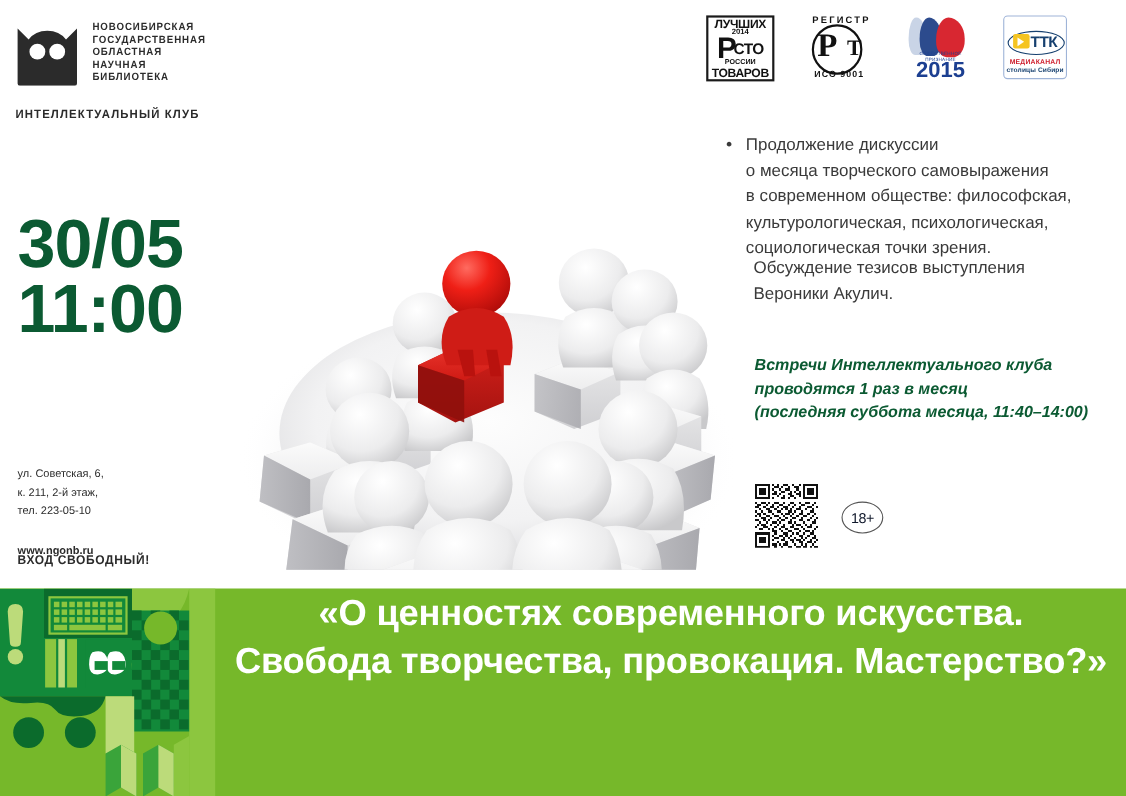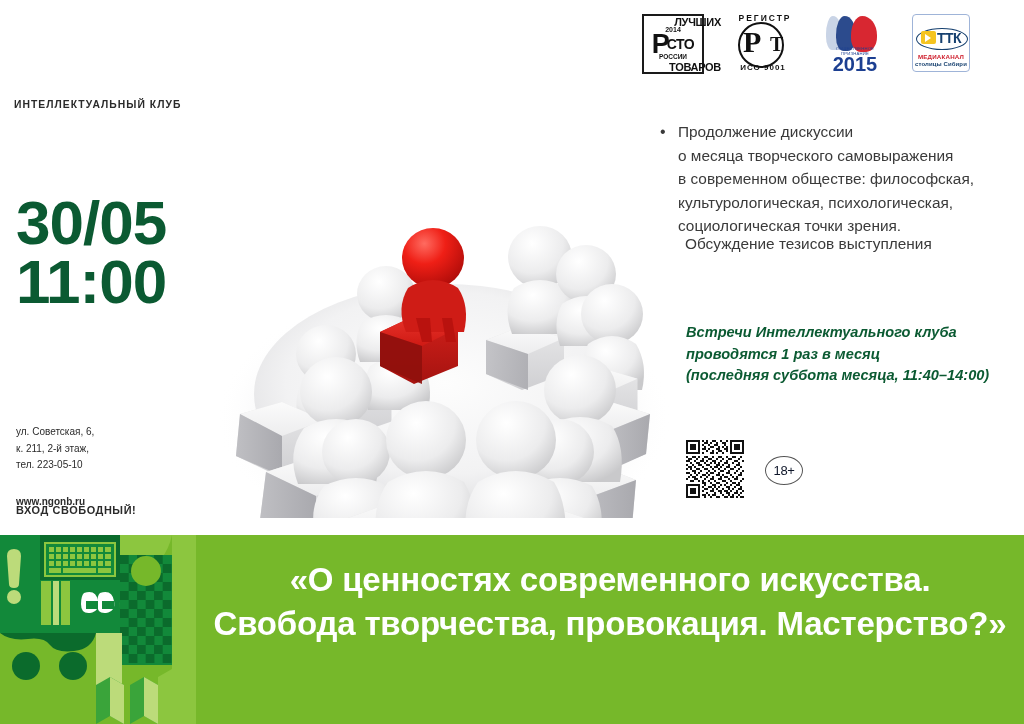--- a/index.html
+++ b/index.html
@@ -53,22 +53,22 @@
   }
 
   
   .badges{position:absolute;right:54px;top:14px;display:flex;align-items:flex-start;gap:22px;}
   .badge{position:relative;}
 
   
   .b1{width:62px;height:60px;border:2px solid #1a1a1a;box-sizing:border-box;
       background:#fff;display:flex;align-items:center;justify-content:center;}
   .b1 .inner{position:relative;width:56px;height:54px;}
-  .b1 .t-top,.b1 .t-bot{position:absolute;left:0;width:100%;text-align:right;
-      font-size:11px;font-weight:bold;color:#111;letter-spacing:-.3px;padding-left:20px;}
+  .b1 .t-top,.b1 .t-bot{position:absolute;left:0;width:100%;text-align:center;
+      font-size:11px;font-weight:bold;color:#111;letter-spacing:-.3px;}
   .b1 .t-top{top:-1px;}
   .b1 .t-bot{bottom:-2px;}
   .b1 .mid{position:absolute;top:12px;left:0;width:100%;height:30px;
       display:flex;align-items:center;justify-content:center;}
   .b1 .r{font-size:27px;font-weight:bold;color:#111;line-height:26px;}
   .b1 .sto{font-size:14px;font-weight:bold;color:#111;margin-left:-3px;letter-spacing:-.5px;}
   .b1 .yr{position:absolute;top:9px;left:0;width:100%;text-align:center;font-size:7px;font-weight:bold;color:#111;}
   .b1 .ros{position:absolute;bottom:11px;left:0;width:100%;text-align:center;font-size:6.5px;font-weight:bold;color:#111;}
 
   
@@ -130,32 +130,49 @@
     display:flex;align-items:center;justify-content:center;
     font-size:13px;color:#0f172a;letter-spacing:-.4px;
   }
 
   
   .banner{position:absolute;left:0;bottom:0;width:1024px;height:189px;background:#76b82a;}
   .deco{position:absolute;left:0;bottom:0;width:196px;height:189px;overflow:hidden;}
   .deco svg{display:block;}
   .banner-title{
     position:absolute;left:196px;bottom:0;width:828px;height:189px;
-    display:flex;flex-direction:column;align-items:center;justify-content:center;
+    display:flex;flex-direction:column;align-items:center;
     color:#ffffff;font-weight:bold;
     font-size:33px;line-height:44px;letter-spacing:-.2px;
     text-align:center;padding-bottom:56px;box-sizing:border-box;
   }
   .banner-title .l{display:block;white-space:nowrap;}
 </style>
 </head>
 <body>
 
 <div id="poster">
 
+  <div class="logo-block">
+    <div class="owl-mark">
+      <svg viewBox="0 0 58 64" width="58" height="64" aria-hidden="true">
+        <path d="M2 12 L2 62 Q2 64 4 64 L54 64 Q56 64 56 62 L56 12
+                 L46 22 Q40 14 29 14 Q18 14 12 22 Z" fill="#2b2b2b"></path>
+        <circle cx="20" cy="33" r="7.2" fill="#ffffff"></circle>
+        <circle cx="38" cy="33" r="7.2" fill="#ffffff"></circle>
+      </svg>
+    </div>
+    <div class="logo-words">
+      <div>НОВОСИБИРСКАЯ</div>
+      <div>ГОСУДАРСТВЕННАЯ</div>
+      <div>ОБЛАСТНАЯ</div>
+      <div>НАУЧНАЯ</div>
+      <div>БИБЛИОТЕКА</div>
+    </div>
+  </div>
 
   <div class="club-line">ИНТЕЛЛЕКТУАЛЬНЫЙ КЛУБ</div>
 
   <div class="datetime">
     <span class="line">30/05</span>
     <span class="line">11:00</span>
   </div>
 
   <div class="addr">
     <div>ул. Советская, 6,</div>
@@ -402,20 +419,21 @@
       <div>Продолжение дискуссии</div>
       <div>о месяца творческого самовыражения</div>
       <div>в современном обществе: философская,</div>
       <div>культурологическая, психологическая,</div>
       <div>социологическая точки зрения.</div>
     </div>
   </div>
 
   <div class="note-block">
     <div>Обсуждение тезисов выступления</div>
+    <div>Вероники Акулич.</div>
   </div>
 
   <div class="freq-block">
     <div>Встречи Интеллектуального клуба</div>
     <div>проводятся 1 раз в месяц</div>
     <div>(последняя суббота месяца, 11:40–14:00)</div>
   </div>
 
   <div class="qr">
     <svg viewBox="0 0 29 29" width="58" height="58" shape-rendering="crispEdges" aria-hidden="true">

